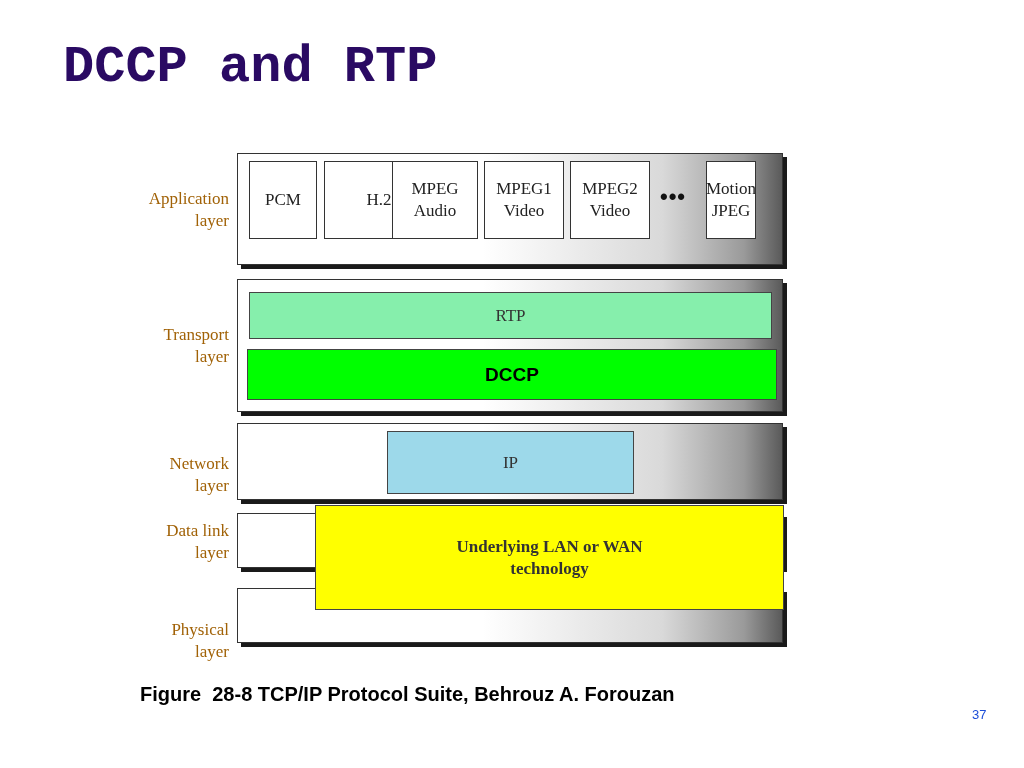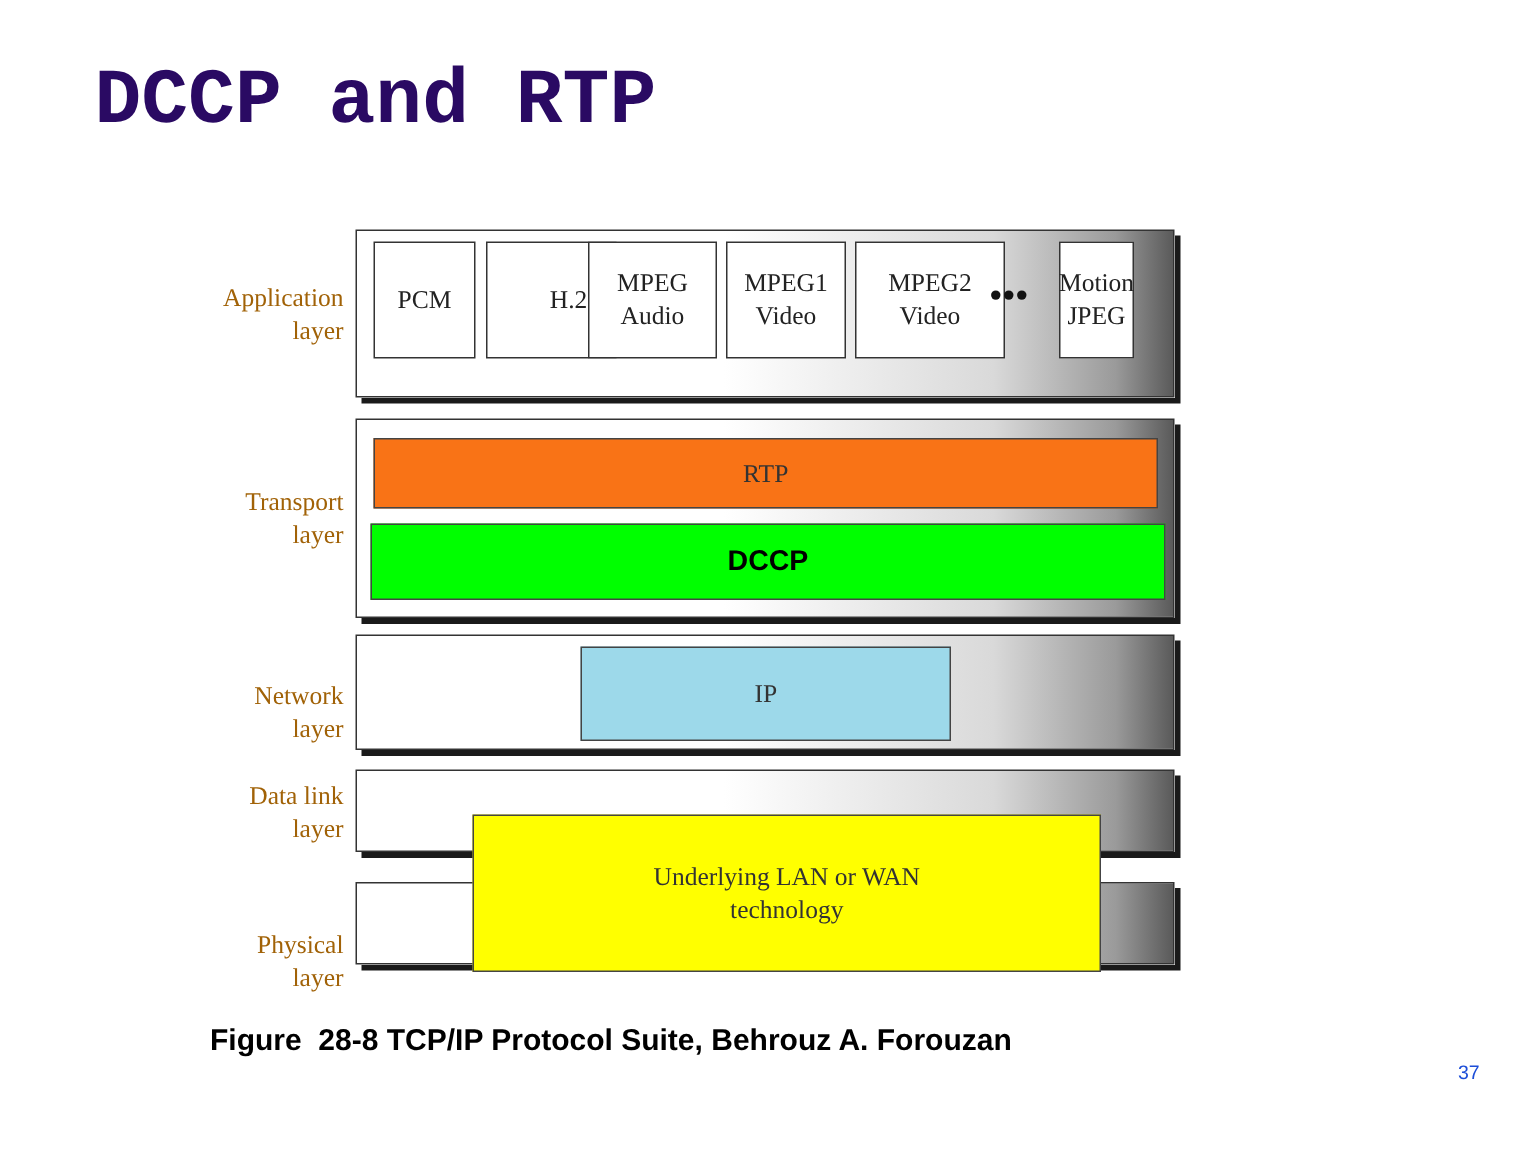--- a/index.html
+++ b/index.html
@@ -78,29 +78,29 @@
   <div class="band" style="left:237px; top:423px; width:546px; height:77px;"></div>
   <div class="band" style="left:237px; top:513px; width:546px; height:55px;"></div>
   <div class="band" style="left:237px; top:588px; width:546px; height:55px;"></div>
 
   <div class="app-box" style="left:249px; width:68px; white-space:pre;">PCM</div>
   <div class="app-box" style="left:324px; width:87px; white-space:pre;padding-left:40px;">H.261</div>
   <div class="app-box" style="left:392px; width:86px; white-space:pre;">MPEG
 Audio</div>
   <div class="app-box" style="left:484px; width:80px; white-space:pre;">MPEG1
 Video</div>
-  <div class="app-box" style="left:570px; width:100px; white-space:pre;">MPEG2
+  <div class="app-box" style="left:570px; width:80px; white-space:pre;">MPEG2
 Video</div>
   <div class="dots">•••</div>
   <div class="app-box" style="left:706px; width:50px; white-space:pre;">Motion
 JPEG</div>
 
-  <div class="proto-box" id="rtp-box" style="left: 249px; top: 292px; width: 523px; height: 47px; background: #f97316;">RTP</div>
+  <div class="proto-box" id="rtp-box" style="left: 249px; top: 292px; width: 523px; height: 47px; background: #86efac;">RTP</div>
   <div class="proto-box" id="dccp-box" style="left: 247px; top: 349px; width: 530px; height: 51px; font-family: &quot;Liberation Sans&quot;, sans-serif; font-weight: bold; font-size: 19px; color: rgb(0, 0, 0); background: rgb(0, 255, 0);">DCCP</div>
 
   <div class="proto-box" id="ip-box" style="left: 387px; top: 431px; width: 247px; height: 63px; background: rgb(157, 217, 234);">IP</div>
 
-  <div class="proto-box" id="lan-box" style="left: 315px; top: 543px; width: 419px; height: 105px; white-space: pre; background: rgb(255, 255, 0);">Underlying LAN or WAN
+  <div class="proto-box" id="lan-box" style="left: 315px; top: 505px; width: 469px; height: 105px; white-space: pre; background: rgb(255, 255, 0); font-weight: bold;">Underlying LAN or WAN
 technology</div>
 </div>
 
 <div class="caption">Figure  28-8 TCP/IP Protocol Suite, Behrouz A. Forouzan</div>
 <div class="page-num">37</div>
 
 </body></html>

